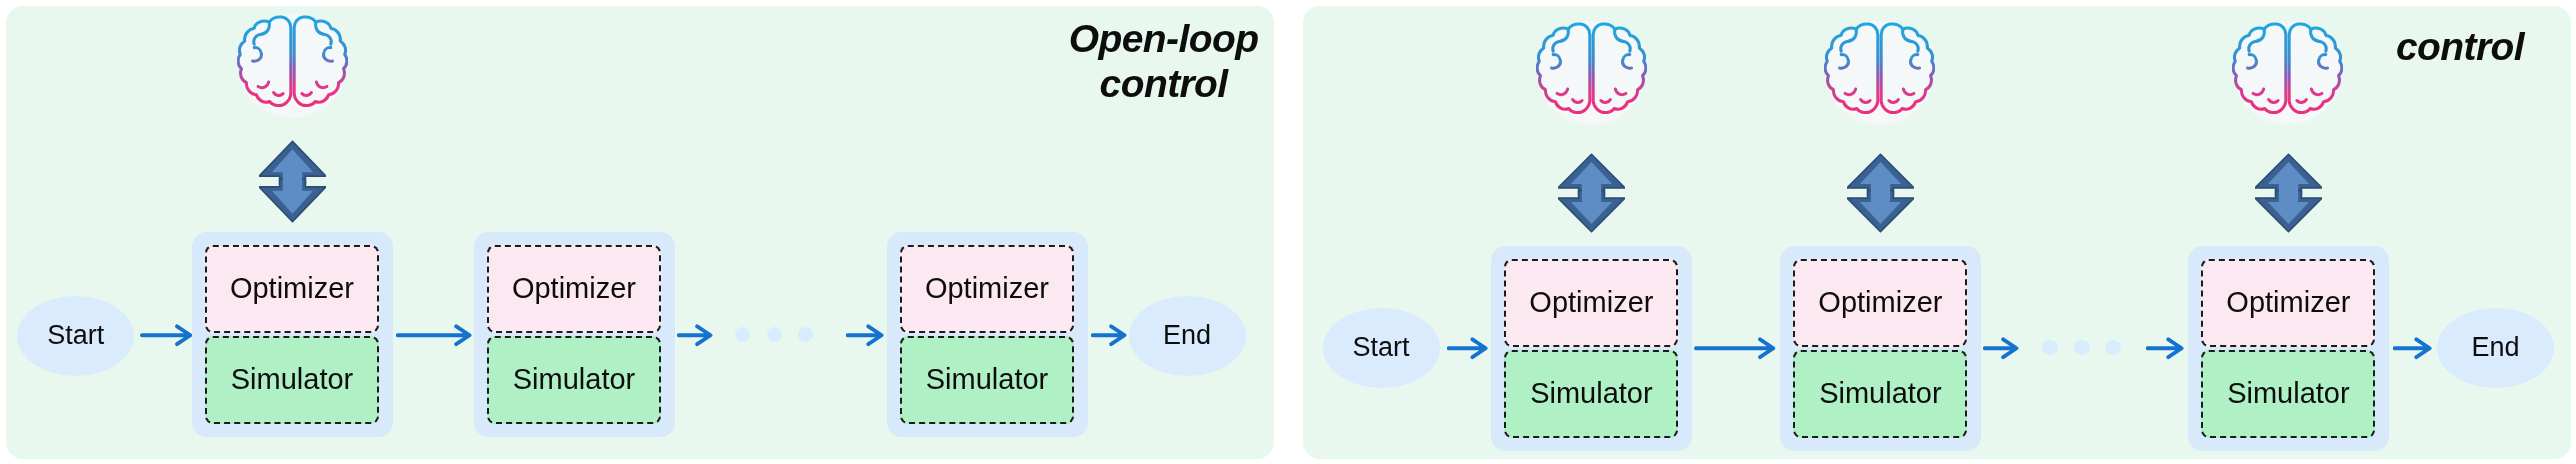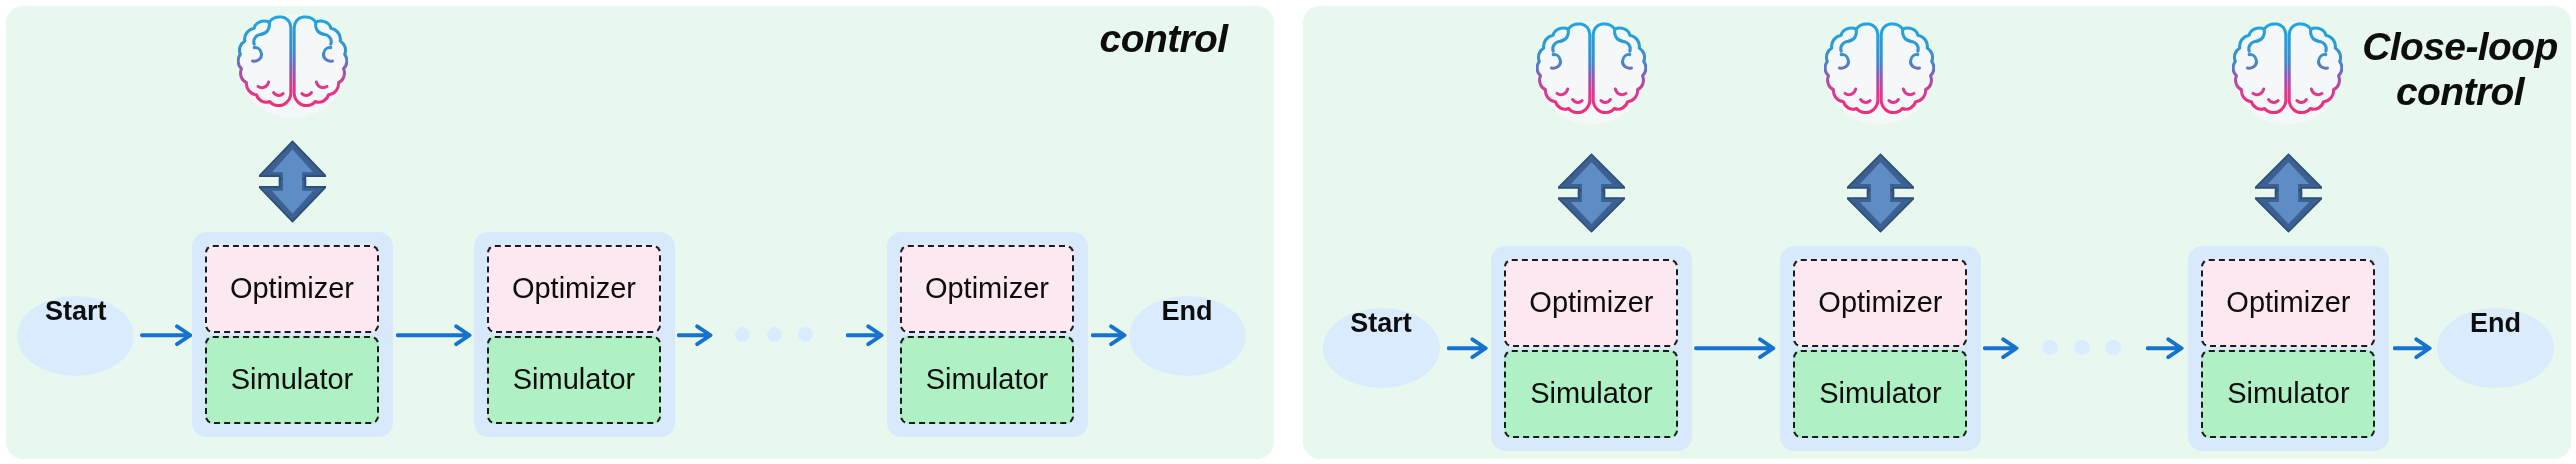--- a/index.html
+++ b/index.html
@@ -21,21 +21,21 @@
   .panel.left  .panel-title{left:1052px;top:10px;}
   .panel.right .panel-title{left:1051px;top:18px;}
   .brain{position:absolute;width:111px;height:111px;}
   .updown{position:absolute;width:67px;}
   .unit{position:absolute;width:201px;background:var(--unit-bg);border-radius:14.5px;padding:13.4px;}
   .box{width:174px;height:88px;border:2px dashed var(--dashed-border);border-radius:7.8px;
     display:flex;align-items:center;justify-content:center;font-size:29px;font-weight:normal;}
   .box.optimizer{background:var(--optimizer-bg);margin-bottom:2.8px;}
   .box.simulator{background:var(--simulator-bg);}
   .node{position:absolute;width:117px;height:80px;border-radius:50%;background:var(--node-bg);
-    display:flex;justify-content:center;font-size:27px;font-weight:bold;}
+    display:flex;align-items:center;justify-content:center;font-size:27px;font-weight:normal;}
   .arrow{position:absolute;height:24.5px;}
   .arrow path{stroke:var(--arrow-blue);stroke-width:7;fill:none;stroke-linecap:round;stroke-linejoin:round;}
   .dot{position:absolute;width:15.6px;height:15.6px;border-radius:50%;background:var(--dot-color);}
   .defs-holder{position:absolute;width:0;height:0;overflow:hidden;}
   
   .panel.left  .brain{left:231px;top:5.6px;}
   .panel.left  .updown{left:253px;top:134px;height:83px;}
   .panel.left  .unit{top:226px;}
   .panel.left  .node{top:290px;}
   .panel.left  .arrow{top:317px;}
@@ -80,20 +80,21 @@
       </g>
       <path fill="#5e8cc4" d="M52,14 L84,48 L67,48 L67,76 L84,76 L52,110 L20,76 L37,76 L37,48 L20,48 Z"></path>
     </g>
   </defs>
 </svg>
 
 <div class="canvas">
 
   <section class="panel left">
     <div class="panel-title">
+      <div>Open-loop</div>
       <div>control</div>
     </div>
 
     <svg class="brain" viewBox="0 0 200 200">
         <use href="#brain-full"></use>
       </svg>
     <svg class="updown" viewBox="0 0 104 124" preserveAspectRatio="none">
         <use href="#updown-full"></use>
       </svg>
 
@@ -152,21 +153,20 @@
       <path d="M3,22 H58 M36,6 L60,22 L36,38"></path>
       </svg>
 
     <div class="node" style="left:1123px;">
       <span>End</span>
     </div>
   </section>
 
   <section class="panel right">
     <div class="panel-title">
-      <div>Close-loop</div>
       <div>control</div>
     </div>
 
     <svg class="brain" style="left:233px;" viewBox="0 0 200 200">
         <use href="#brain-full"></use>
       </svg>
     <svg class="brain" style="left:521px;" viewBox="0 0 200 200">
         <use href="#brain-full"></use>
       </svg>
     <svg class="brain" style="left:929px;" viewBox="0 0 200 200">

